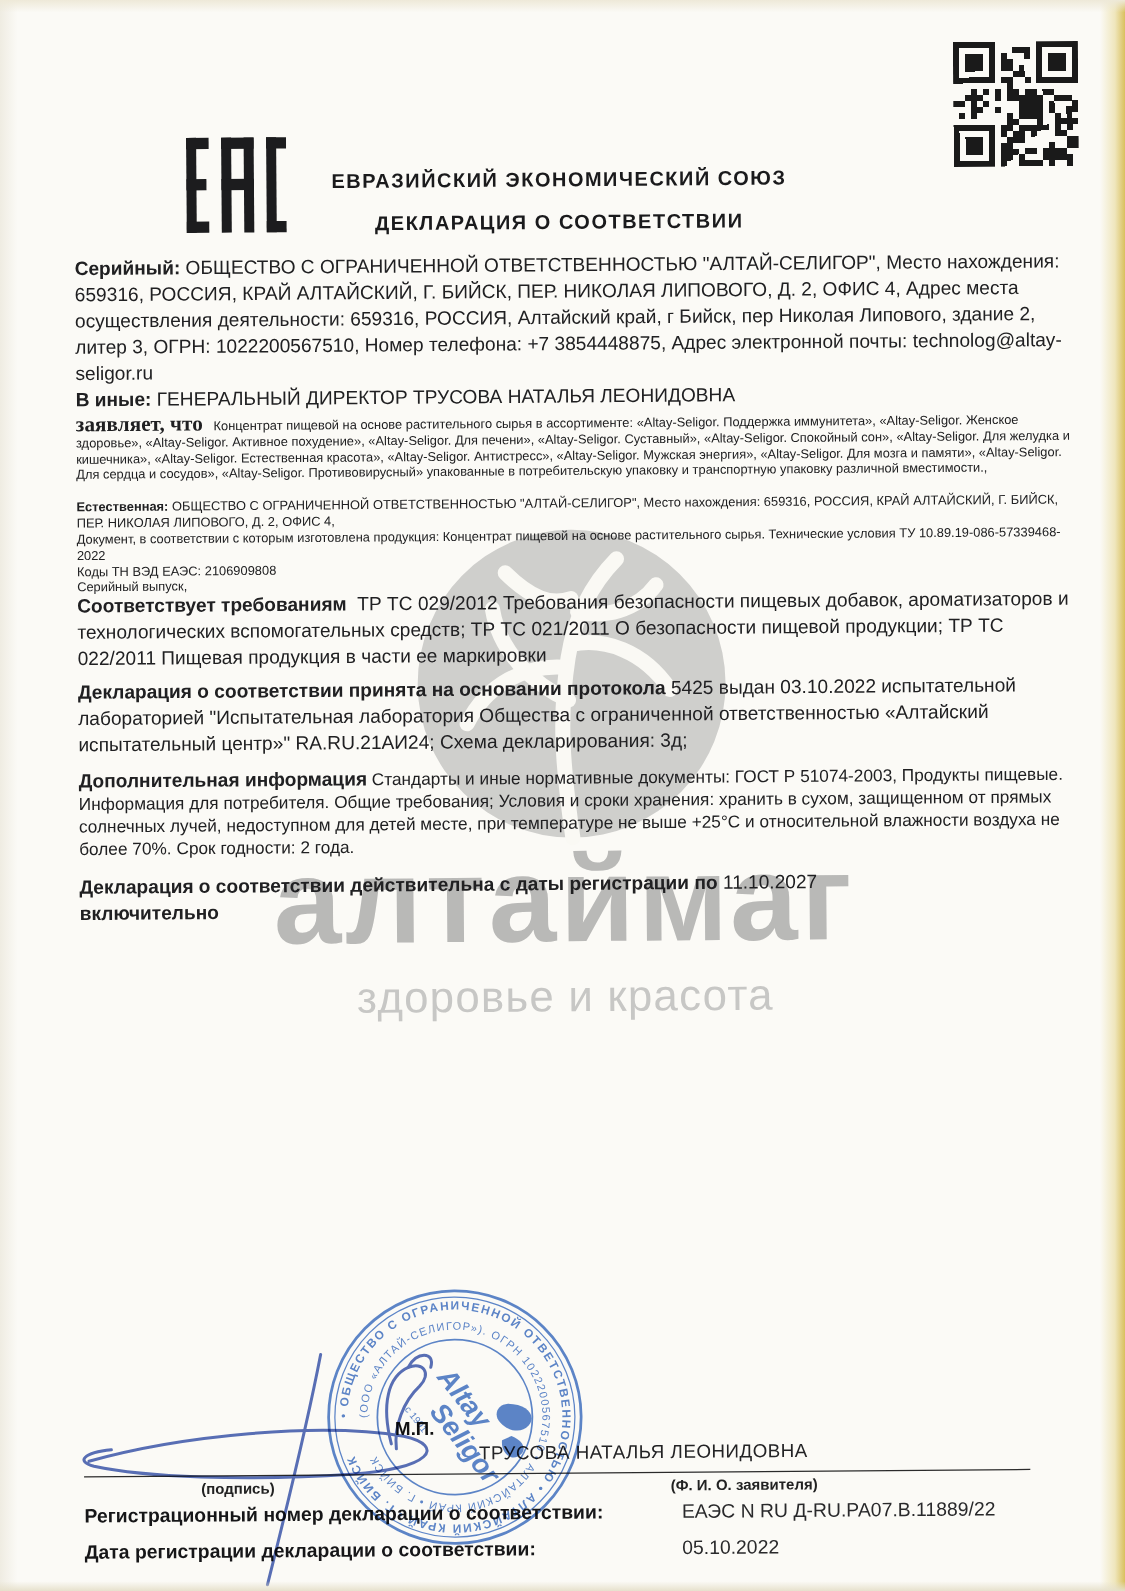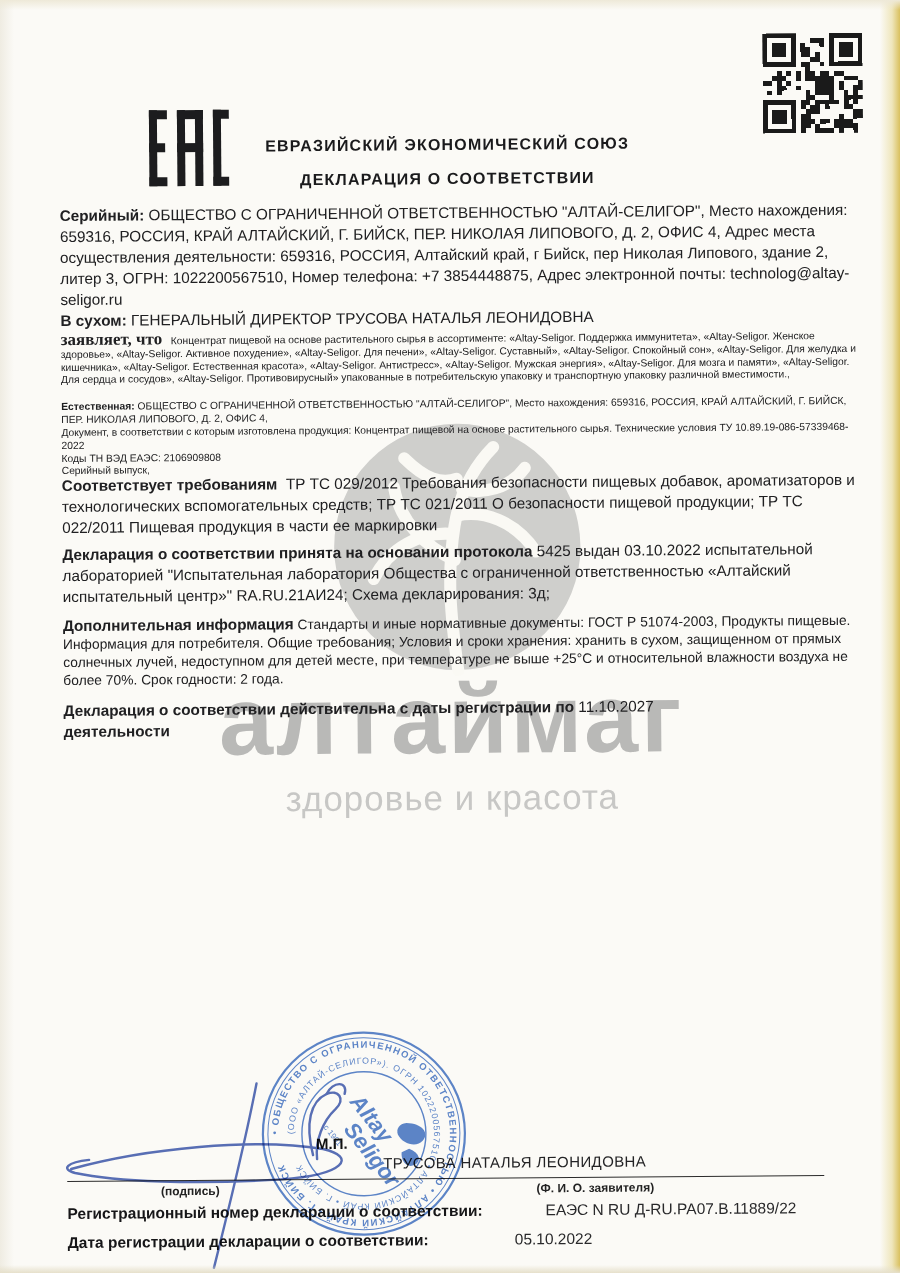--- a/index.html
+++ b/index.html
@@ -216,21 +216,21 @@
     </div>
 
     <div class="abs center title" style="top:136px;z-index:2;">ЕВРАЗИЙСКИЙ ЭКОНОМИЧЕСКИЙ СОЮЗ</div>
     <div class="abs center title" style="top:170px;z-index:2;">ДЕКЛАРАЦИЯ О СООТВЕТСТВИИ</div>
 
     <div class="para" style="top:202px;z-index:2;">
       <span class="b">Серийный:</span>
       <span>ОБЩЕСТВО С ОГРАНИЧЕННОЙ ОТВЕТСТВЕННОСТЬЮ "АЛТАЙ-СЕЛИГОР", Место нахождения: 659316, РОССИЯ, КРАЙ АЛТАЙСКИЙ, Г. БИЙСК, ПЕР. НИКОЛАЯ ЛИПОВОГО, Д. 2, ОФИС 4, Адрес места осуществления деятельности: 659316, РОССИЯ, Алтайский край, г Бийск, пер Николая Липового, здание 2, литер 3, ОГРН: 1022200567510, Номер телефона: +7 3854448875, Адрес электронной почты: technolog@altay-seligor.ru</span>
     </div>
     <div class="para" style="top:307px;z-index:2;">
-      <span class="b">В сухом:</span>
+      <span class="b">В иные:</span>
       <span>ГЕНЕРАЛЬНЫЙ ДИРЕКТОР ТРУСОВА НАТАЛЬЯ ЛЕОНИДОВНА</span>
     </div>
 
     <div class="para small" style="top:331px;z-index:2;">
       <span class="b lead">заявляет, что</span>&nbsp;&nbsp;
       <span>Концентрат пищевой на основе растительного сырья в ассортименте: «Altay-Seligor. Поддержка иммунитета», «Altay-Seligor. Женское здоровье», «Altay-Seligor. Активное похудение», «Altay-Seligor. Для печени», «Altay-Seligor. Суставный», «Altay-Seligor. Спокойный сон», «Altay-Seligor. Для желудка и кишечника», «Altay-Seligor. Естественная красота», «Altay-Seligor. Антистресс», «Altay-Seligor. Мужская энергия», «Altay-Seligor. Для мозга и памяти», «Altay-Seligor. Для сердца и сосудов», «Altay-Seligor. Противовирусный» упакованные в потребительскую упаковку и транспортную упаковку различной вместимости.,</span>
     </div>
     <div class="para small" style="top:398px;z-index:2;">
       <span class="b">Естественная:</span>
       <span>ОБЩЕСТВО С ОГРАНИЧЕННОЙ ОТВЕТСТВЕННОСТЬЮ "АЛТАЙ-СЕЛИГОР", Место нахождения: 659316, РОССИЯ, КРАЙ АЛТАЙСКИЙ, Г. БИЙСК, ПЕР. НИКОЛАЯ ЛИПОВОГО, Д. 2, ОФИС 4,</span>
@@ -250,33 +250,33 @@
     </div>
 
     <div class="para addl" style="top:614px;z-index:2;">
       <span class="b" style="font-size:15.3px;">Дополнительная информация</span>
       <span>Стандарты и иные нормативные документы: ГОСТ Р 51074-2003, Продукты пищевые. Информация для потребителя. Общие требования; Условия и сроки хранения: хранить в сухом, защищенном от прямых солнечных лучей, недоступном для детей месте,  при температуре не выше +25°С и относительной влажности воздуха не более 70%. Срок годности: 2 года.</span>
     </div>
 
     <div class="para" style="top:697px;z-index:2;">
       <span class="b">Декларация о соответствии действительна с даты регистрации по</span>
       <span>11.10.2027</span><br>
-      <span class="b">деятельности</span>
+      <span class="b">включительно</span>
     </div>
 
     <div class="abs sigline" style="left:62px;top:1178px;width:757px;z-index:3;"></div>
     <div class="abs caption" style="left:120px;top:1182px;width:130px;text-align:center;z-index:3;">(подпись)</div>
     <div class="abs mp" style="left:311px;top:1134px;z-index:4;">М.П.</div>
     <div class="abs fio" style="left:378px;top:1154px;z-index:3;">ТРУСОВА НАТАЛЬЯ ЛЕОНИДОВНА</div>
     <div class="abs caption" style="left:430px;top:1182px;width:320px;text-align:center;z-index:3;">(Ф. И. О. заявителя)</div>
 
     <div class="abs regrow-label" style="left:62px;top:1202px;z-index:3;">Регистрационный номер декларации о соответствии:</div>
     <div class="abs regrow-value" style="left:540px;top:1202px;z-index:3;">ЕАЭС N RU Д-RU.РА07.В.11889/22</div>
     <div class="abs regrow-label" style="left:62px;top:1231px;z-index:3;">Дата регистрации декларации о соответствии:</div>
-    <div class="abs regrow-value" style="left:509px;top:1231px;z-index:3;text-align:right;">05.10.2022</div>
+    <div class="abs regrow-value" style="left:540px;top:1231px;z-index:3;text-align:right;">05.10.2022</div>
 
     <div class="abs blend" style="left:246px;top:1020px;z-index:4;opacity:.88;">
       <svg width="226" height="226" viewBox="0 0 226 226">
         <defs>
           <path id="ringO" d="M113,113 m-86,0 a86,86 0 1,1 172,0 a86,86 0 1,1 -172,0"></path>
           <path id="ringI" d="M113,113 m-70,0 a70,70 0 1,1 140,0 a70,70 0 1,1 -140,0"></path>
         </defs>
         <g fill="none" stroke="#4573c0">
           <circle cx="113" cy="113" r="101" stroke-width="2.2"></circle>
           <circle cx="113" cy="113" r="96" stroke-width="1"></circle>

